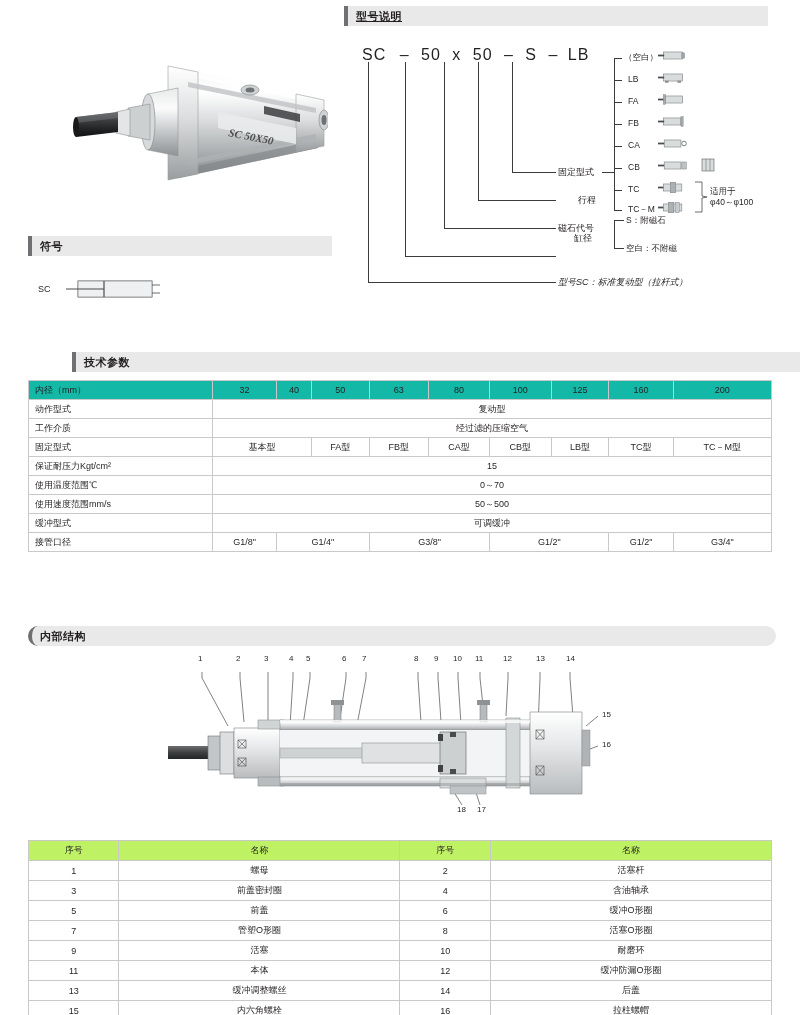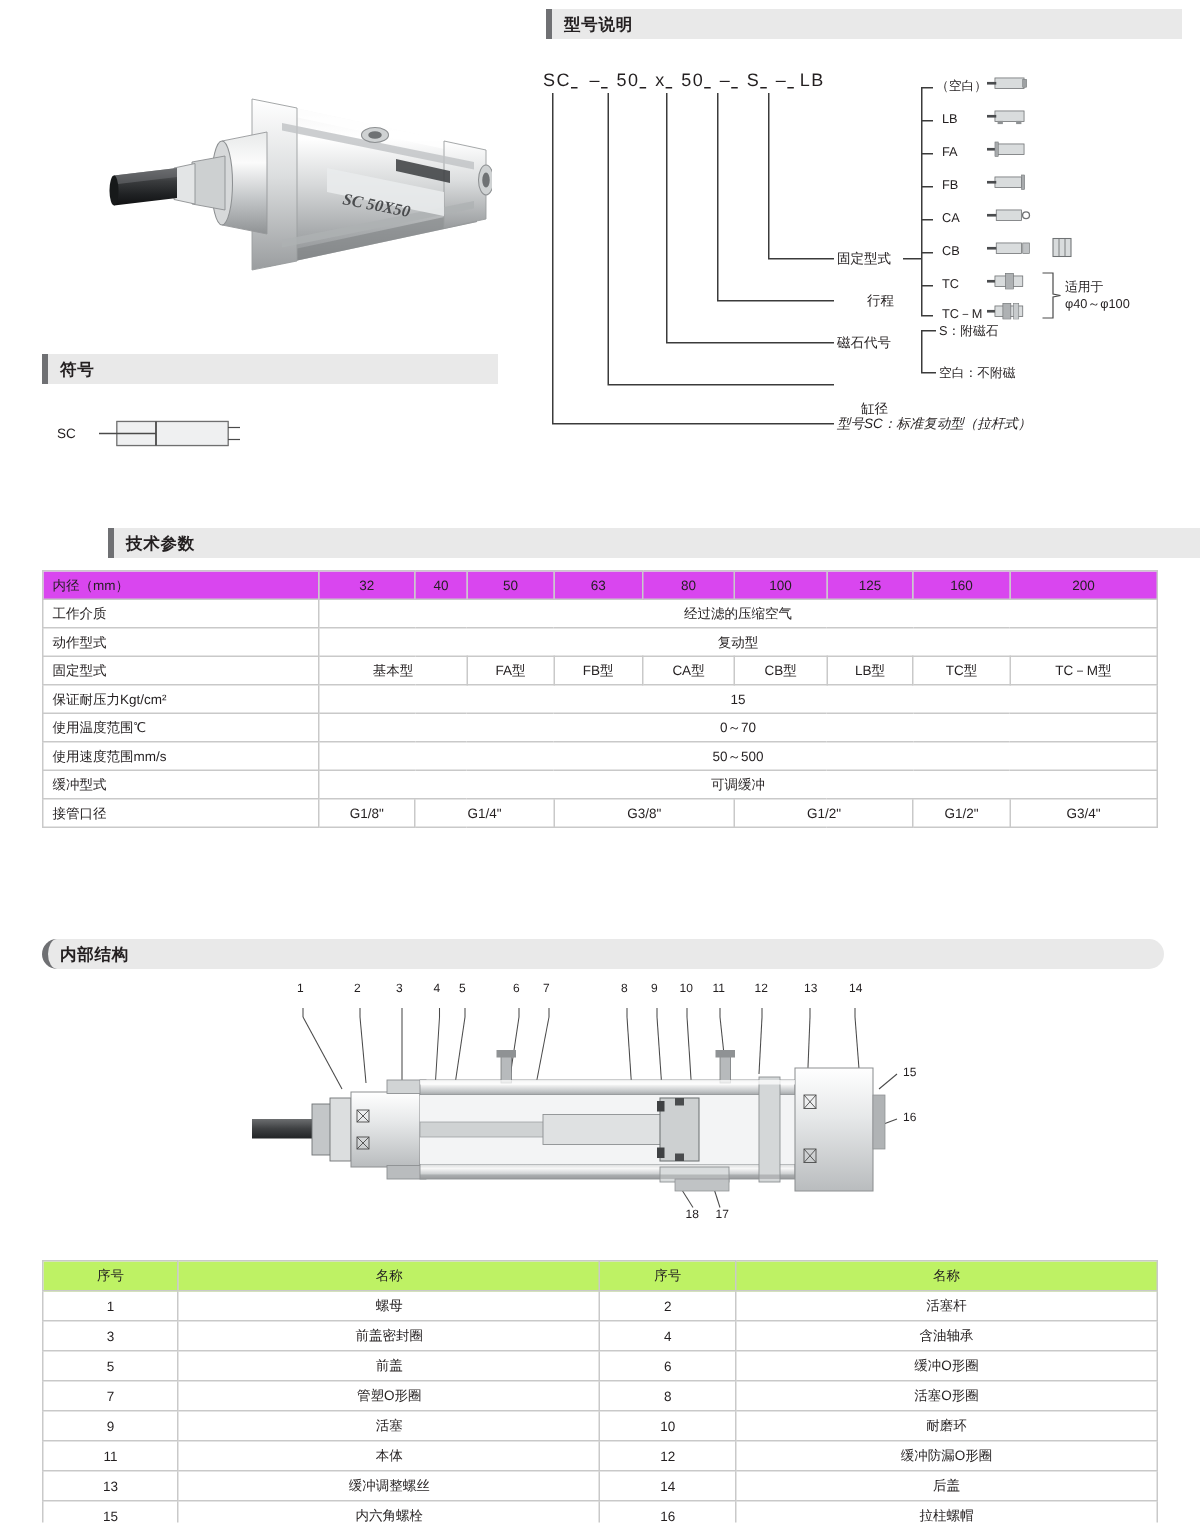--- a/index.html
+++ b/index.html
@@ -48,24 +48,23 @@
   
   .code-area {
     position: absolute;
     left: 352px; top: 34px;
     width: 430px; height: 270px;
     font-size: 9.5px;
   }
   .code-top {
     position: absolute;
     left: 10px; top: 12px;
-    font-size: 12px;
+    font-size: 16px;
     letter-spacing: 1px;
     white-space: nowrap;
-    text-decoration: underline;
   }
   .code-top span { display: inline-block; }
 
   .vline { position: absolute; background: #3b3b3b; width: 1px; }
   .hline { position: absolute; background: #3b3b3b; height: 1px; }
 
   .code-label {
     position: absolute;
     font-size: 9px;
     white-space: nowrap;
@@ -102,21 +101,21 @@
     height: 18px;
     text-align: center;
     padding: 0 2px;
     color: #231f20;
   }
   table.tech td.left {
     text-align: left;
     padding-left: 6px;
     width: 175px;
   }
-  table.tech tr:first-child td { background: #d946ef; }
+  table.tech tr:first-child td { background: #14b8a6; }
 
   
   table.parts {
     position: absolute;
     left: 28px; top: 840px;
     width: 744px;
     border-collapse: collapse;
     font-size: 9px;
   }
   table.parts td, table.parts th {
@@ -205,21 +204,21 @@
         <polygon points="100,88 122,84 122,120 100,116" fill="#cdd0d1" stroke="#8d9092" stroke-width="0.6"></polygon>
         <polygon points="88,92 102,89 102,116 88,113" fill="#e3e5e6" stroke="#8d9092" stroke-width="0.6"></polygon>
 
         <polygon points="48,97 90,92 90,112 48,117" fill="url(#rodG)"></polygon>
         <polygon points="48,97 90,92 90,98 48,103" fill="#6b6d6f" opacity="0.6"></polygon>
         <ellipse cx="48" cy="107" rx="3" ry="10" fill="#17191a"></ellipse>
       </g>
     </svg>
   </div>
 
-  <div class="sec-bar" style="left:364px; top:6px; width:420px;">
+  <div class="sec-bar" style="left:344px; top:6px; width:420px;text-decoration:underline;">
     <span class="sec-title">型号说明</span>
   </div>
 
   <div class="code-area">
 
     <div class="code-top">
       <span>SC</span>
       <span style="width:8px"></span><span>–</span>
       <span style="width:6px"></span><span>50</span>
       <span style="width:6px"></span><span>x</span>
@@ -238,21 +237,21 @@
 
     <div class="hline" style="left:160px; top:138px; width:44px;"></div>
     <div class="hline" style="left:126px; top:166px; width:78px;"></div>
     <div class="hline" style="left:92px;  top:194px; width:112px;"></div>
     <div class="hline" style="left:53px;  top:222px; width:151px;"></div>
     <div class="hline" style="left:16px;  top:248px; width:188px;"></div>
 
     <div class="code-label" style="left:206px; top:132px;">固定型式</div>
     <div class="code-label" style="left:206px; top:160px;margin-left:20px;">行程</div>
     <div class="code-label" style="left:206px; top:188px;">磁石代号</div>
-    <div class="code-label" style="left:206px; top:232px;padding-left:16px;">缸径</div>
+    <div class="code-label" style="left:206px; top:198px;padding-left:16px;">缸径</div>
     <div class="code-label" style="left:206px; top:242px;font-style:italic;">型号SC：标准复动型（拉杆式）</div>
 
     <div class="vline" style="left:262px; top:186px; height:28px;"></div>
     <div class="hline" style="left:262px; top:186px; width:10px;"></div>
     <div class="hline" style="left:262px; top:214px; width:10px;"></div>
     <div class="opt-label" style="left:274px; top:181px;">S：附磁石</div>
     <div class="opt-label" style="left:274px; top:209px;">空白：不附磁</div>
 
     <div class="vline" style="left:262px; top:24px; height:152px;"></div>
     <div class="hline" style="left:250px; top:138px; width:12px;"></div>
@@ -362,26 +361,26 @@
       <td>40</td>
       <td>50</td>
       <td>63</td>
       <td>80</td>
       <td>100</td>
       <td>125</td>
       <td>160</td>
       <td>200</td>
     </tr>
     <tr>
+      <td class="left">动作型式</td>
+      <td colspan="9">复动型</td>
+    </tr>
+    <tr>
       <td class="left">工作介质</td>
       <td colspan="9">经过滤的压缩空气</td>
-    </tr>
-    <tr>
-      <td class="left">动作型式</td>
-      <td colspan="9">复动型</td>
     </tr>
     <tr>
       <td class="left">固定型式</td>
       <td colspan="2">基本型</td>
       <td>FA型</td>
       <td>FB型</td>
       <td>CA型</td>
       <td>CB型</td>
       <td>LB型</td>
       <td>TC型</td>

